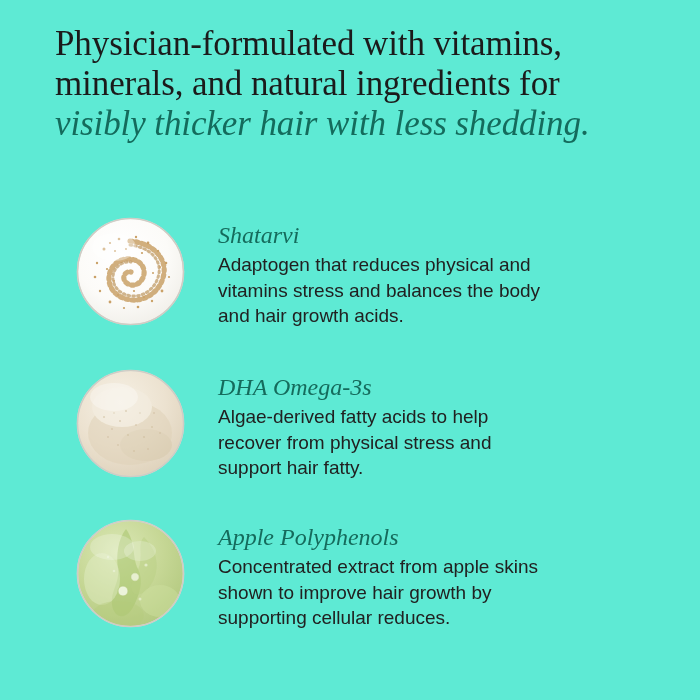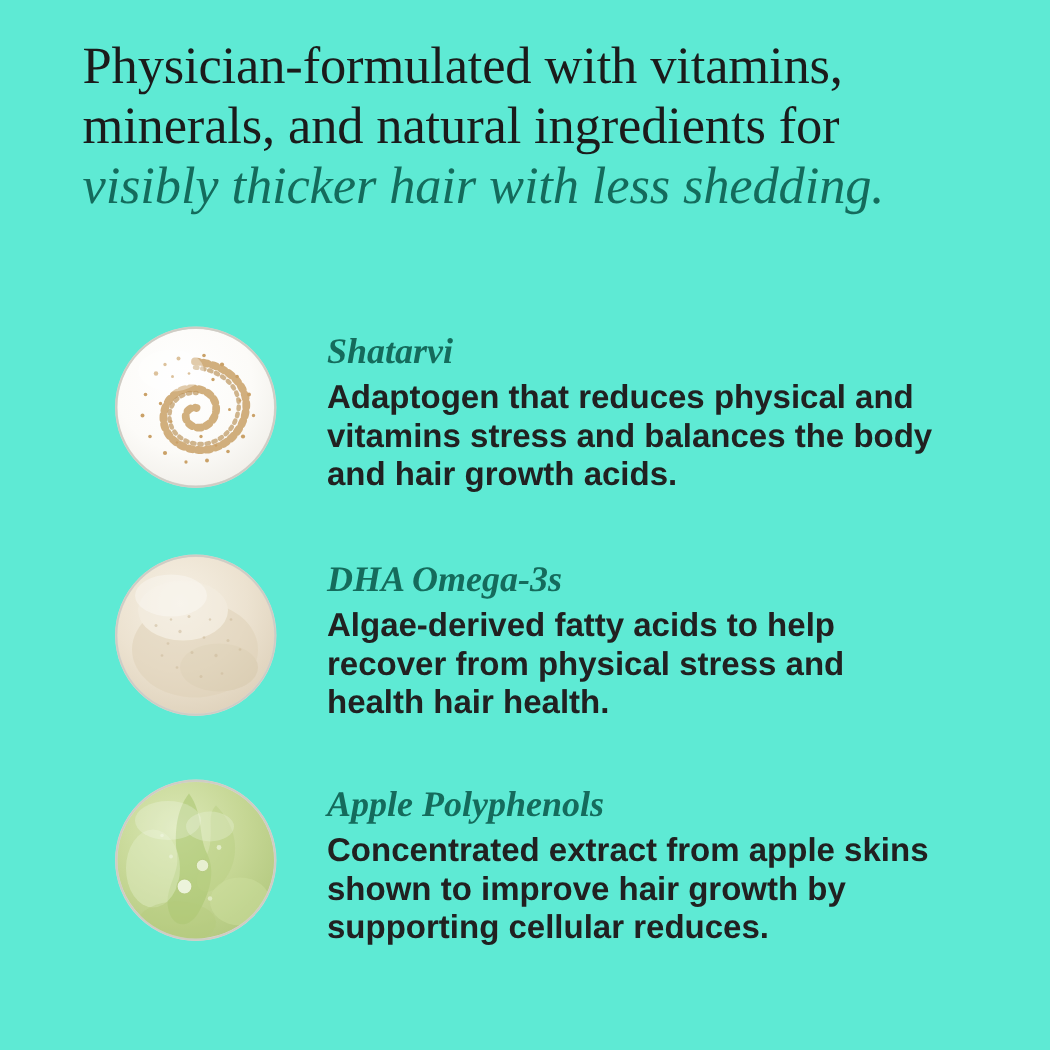--- a/index.html
+++ b/index.html
@@ -66,34 +66,33 @@
   .dish-wrap svg {
     display: block;
     width: 113px;
     height: 113px;
   }
   .ing-text {
     position: absolute;
     left: 218px;
     top: 17px;
     width: 440px;
-    font-weight: bold;
   }
   .ing-name {
     font-family: "Liberation Serif", "DejaVu Serif", serif;
     font-style: italic;
     font-size: 24px;
     line-height: 27px;
     color: #156b5c;
     margin: 0 0 3px 0;
     white-space: nowrap;
   }
   .ing-desc {
     font-family: "Liberation Sans", sans-serif;
-    font-size: 22px;
+    font-size: 19px;
     line-height: 25.5px;
     color: #212121;
     margin: 0;
     max-width: 420px;
   }
   .ing-desc .l {
     display: block;
     white-space: nowrap;
   }
 
@@ -212,21 +211,21 @@
           </g>
           <circle cx="56.5" cy="56.5" r="53" fill="none" stroke="#cfccc4" stroke-width="1.2"></circle>
           <ellipse cx="40" cy="30" rx="24" ry="14" fill="#ffffff" opacity="0.32"></ellipse>
         </svg>
       </div>
       <div class="ing-text">
         <p class="ing-name">DHA Omega-3s</p>
         <p class="ing-desc">
           <span class="l">Algae-derived fatty acids to help</span>
           <span class="l">recover from physical stress and</span>
-          <span class="l">health hair health.</span>
+          <span class="l">support hair fatty.</span>
         </p>
       </div>
     </div>
 
     <div class="ingredient" id="row-2">
       <div class="dish-wrap">
         <svg viewBox="0 0 113 113" xmlns="http://www.w3.org/2000/svg">
           <defs>
             <radialGradient id="g3base" cx="38%" cy="30%" r="78%">
               <stop offset="0%" stop-color="#dbe8b6"></stop>

